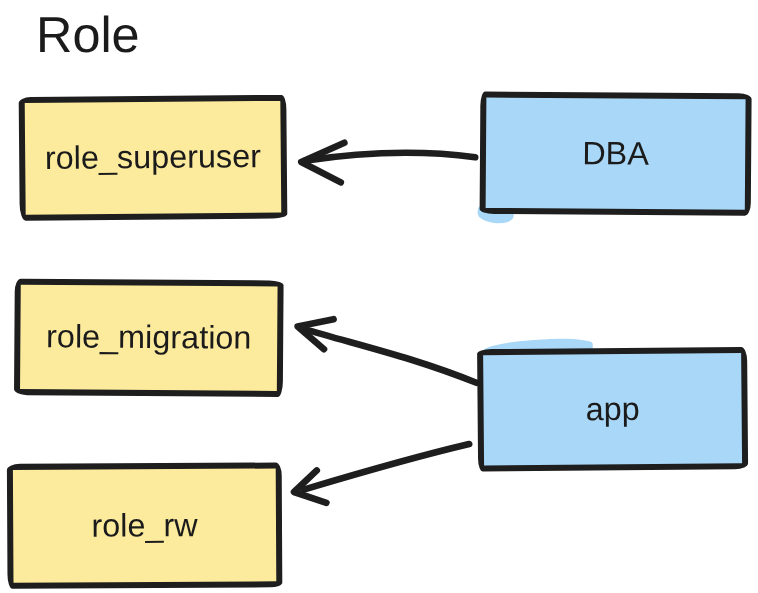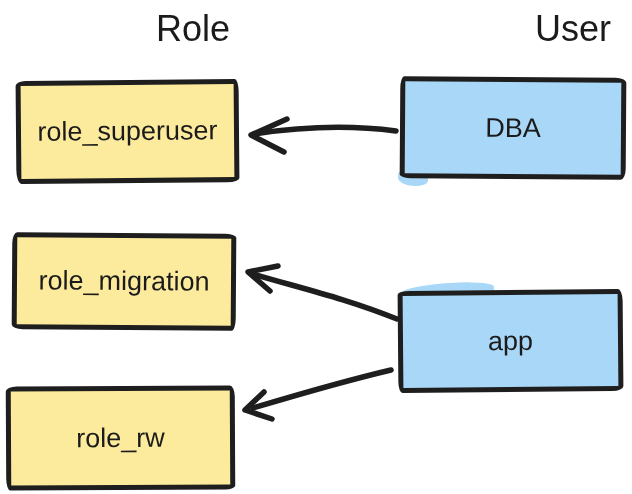--- a/index.html
+++ b/index.html
@@ -10,22 +10,22 @@
     --background:#ffffff;
   }
   html,body{margin:0;padding:0;background:var(--background);}
   .canvas{
     position:relative;width:632px;height:494px;overflow:hidden;
     background:var(--background);
     font-family:"Liberation Sans", sans-serif;
     color:var(--text);
   }
   .col-title{
-    position:absolute;top:10px;width:200px;text-align:right;
-    font-size:36px;line-height:38px;color:var(--text);
+    position:absolute;top:10px;width:200px;text-align:left;
+    font-size:42px;line-height:38px;color:var(--text);
   }
   .col-title.role{left:30px;}
   .col-title.user{left:411px;}
   .node{
     position:absolute;box-sizing:border-box;
     border:5px solid var(--stroke);
     display:flex;align-items:center;justify-content:center;
     font-size:27px;color:var(--text);
   }
   .node.role{background:var(--role-fill);}
@@ -49,21 +49,20 @@
   svg.edges{position:absolute;left:0;top:0;z-index:2;pointer-events:none;}
   svg.edges path{fill:none;stroke:var(--stroke);stroke-width:5.5;
     stroke-linecap:round;stroke-linejoin:round;}
 </style>
 </head>
 <body>
 
 <div class="canvas">
 
   <div class="col-title role">Role</div>
-  <div class="col-title user">User</div>
 
   <div class="overshoot dba"></div>
   <div class="overshoot app"></div>
 
   <div class="node role n-superuser">
     <span>role_superuser</span>
   </div>
 
   <div class="node role n-migration">
     <span>role_migration</span>

